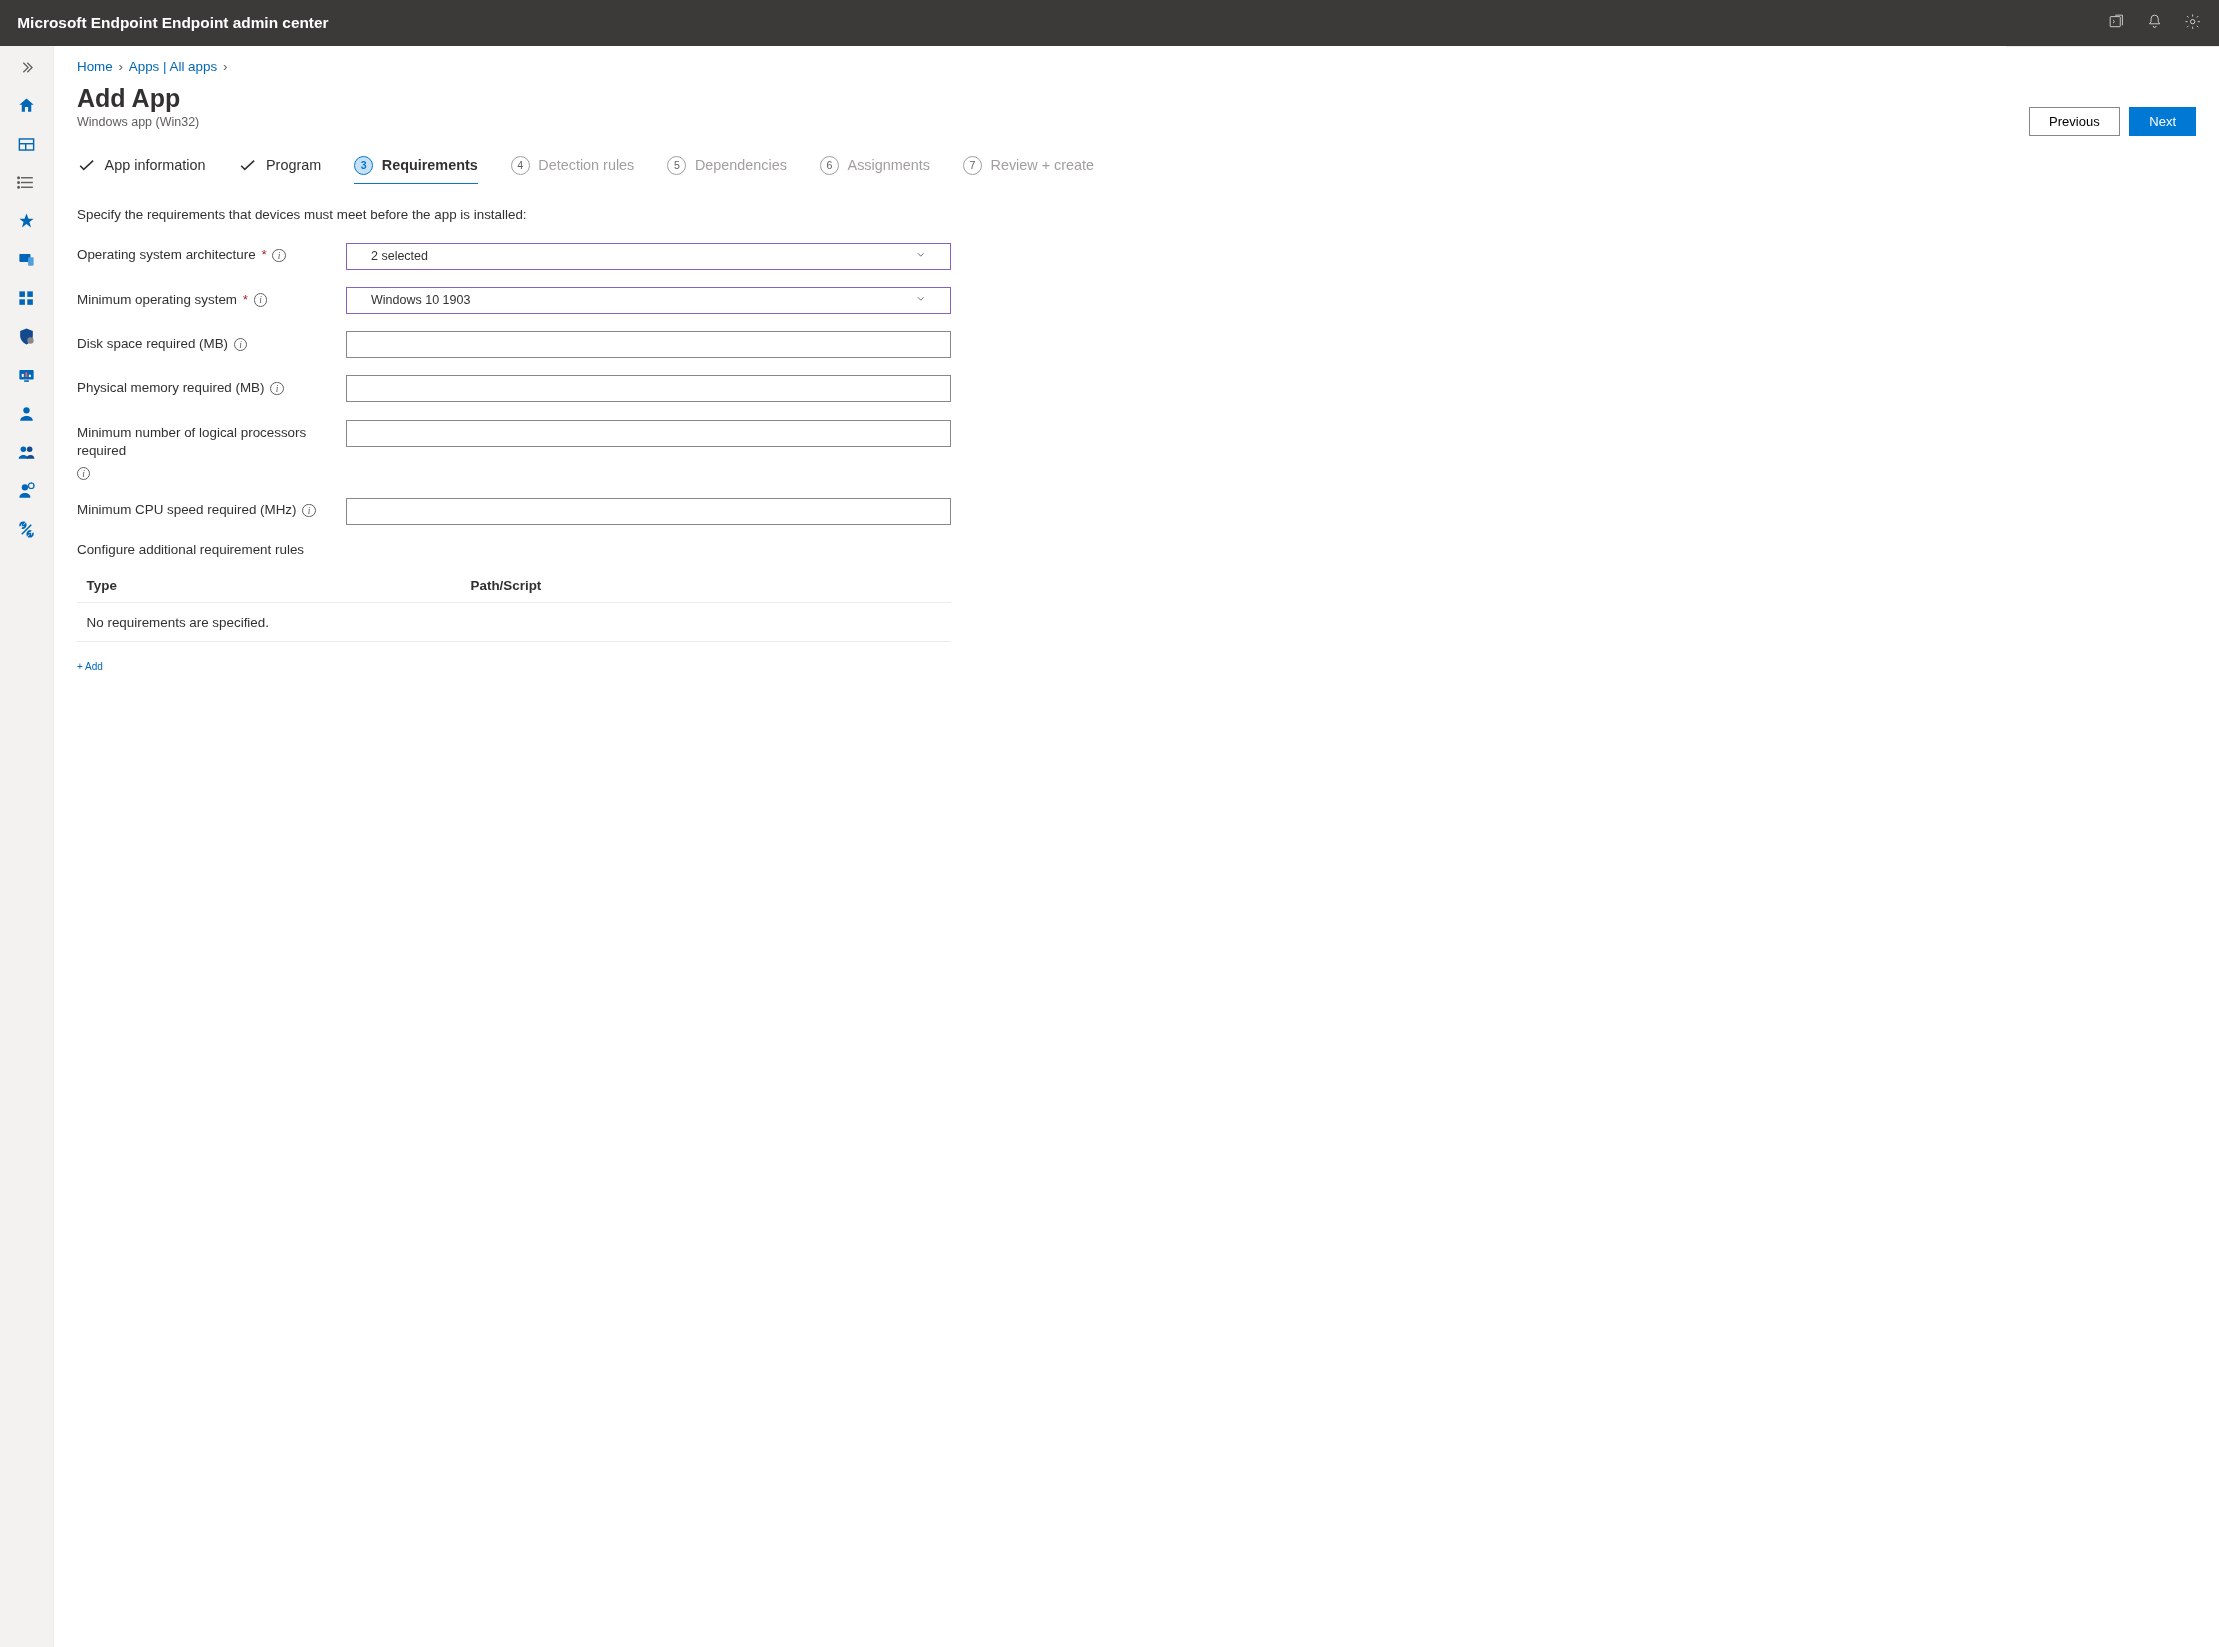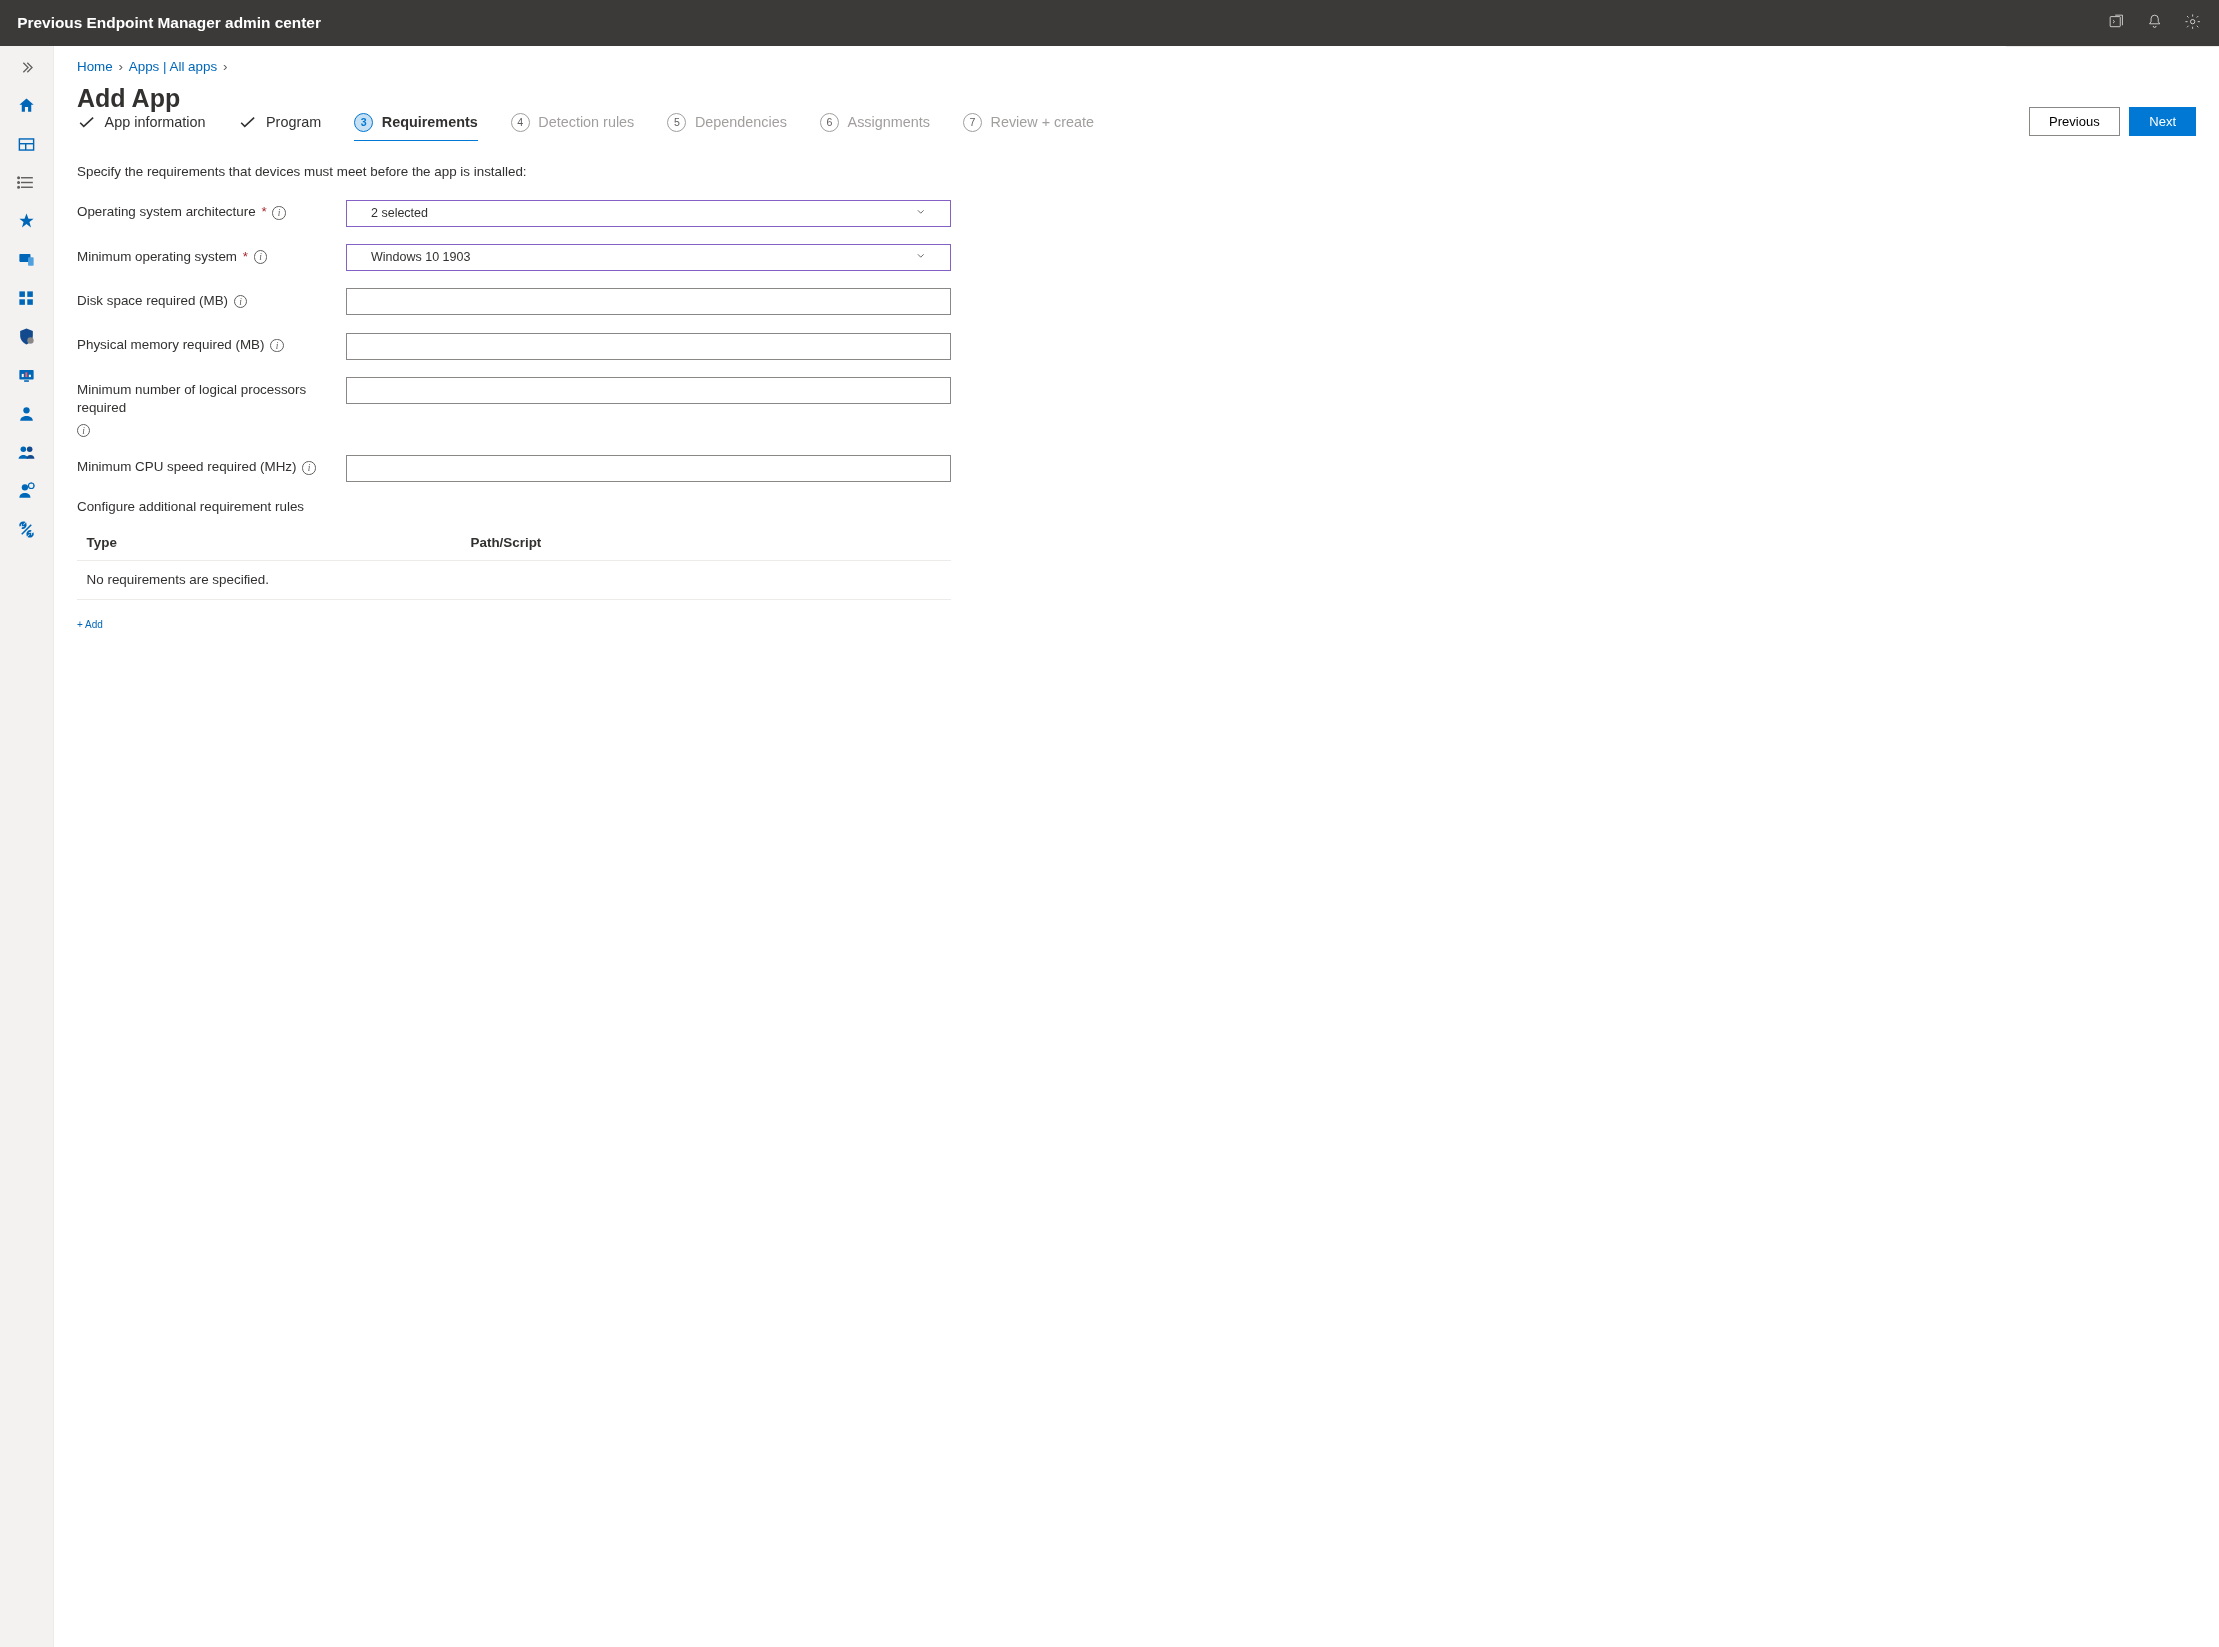--- a/index.html
+++ b/index.html
@@ -132,21 +132,21 @@
 }
 .btn.primary { background: #0078d4; border-color: #0078d4; color: #fff; font-weight: 400; }
 
 </style>
 </head>
 <body>
 
 <div class="app">
 
   <div class="topbar">
-    <div class="topbar-title">Previous Endpoint Manager admin center</div>
+    <div class="topbar-title">Microsoft Endpoint Endpoint admin center</div>
     <div class="topbar-icons">
       <span>
         <svg viewBox="0 0 24 24">
             <rect x="3" y="5" width="14" height="14" rx="1"></rect>
             <path d="M10 3 h10 v14"></path>
             <path d="M7 10 l2 2 -2 2"></path>
           </svg>
       </span>
       <span>
         <svg viewBox="0 0 24 24">
@@ -265,20 +265,21 @@
         
         <div class="breadcrumb">
           <a>Home</a>
           <span class="sep">›</span>
           <a>Apps | All apps</a>
           <span class="sep">›</span>
         </div>
 
         
         <h1 class="page-title">Add App</h1>
+        <div class="page-subtitle">Windows app (Win32)</div>
 
         
         <div class="tabs">
           <div class="tab done">
             <span class="step-check">
                 <svg viewBox="0 0 24 18">
                   <path d="M3 9l5 5L21 2"></path>
                 </svg>
               </span>
             <span>App information</span>

